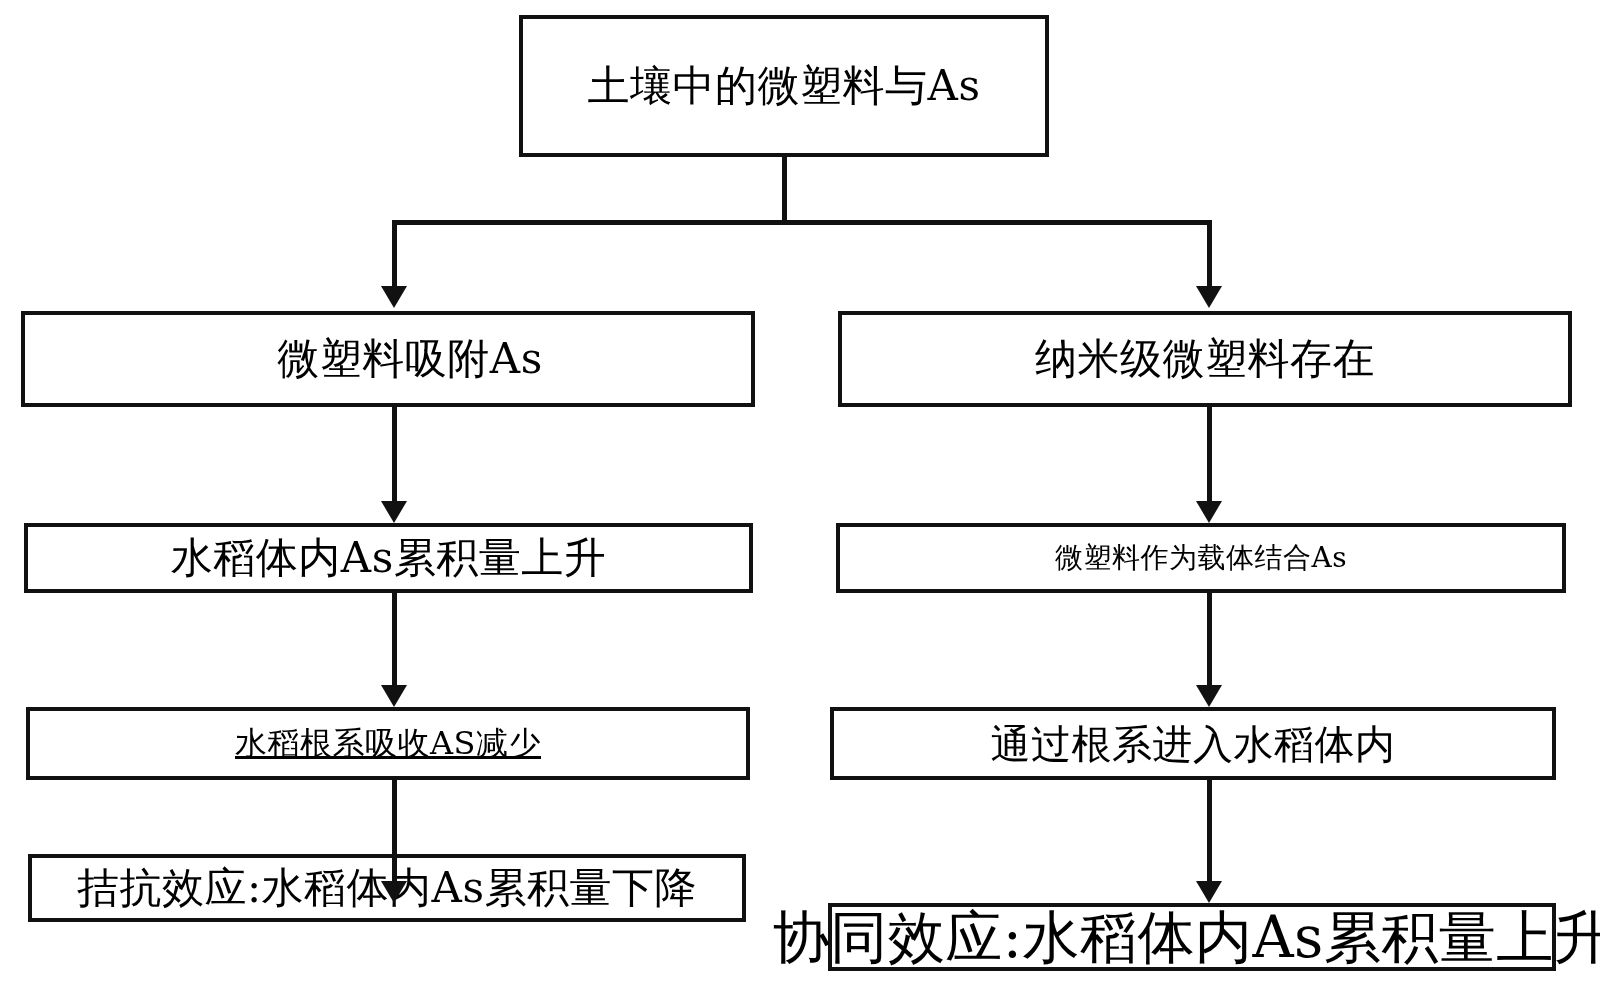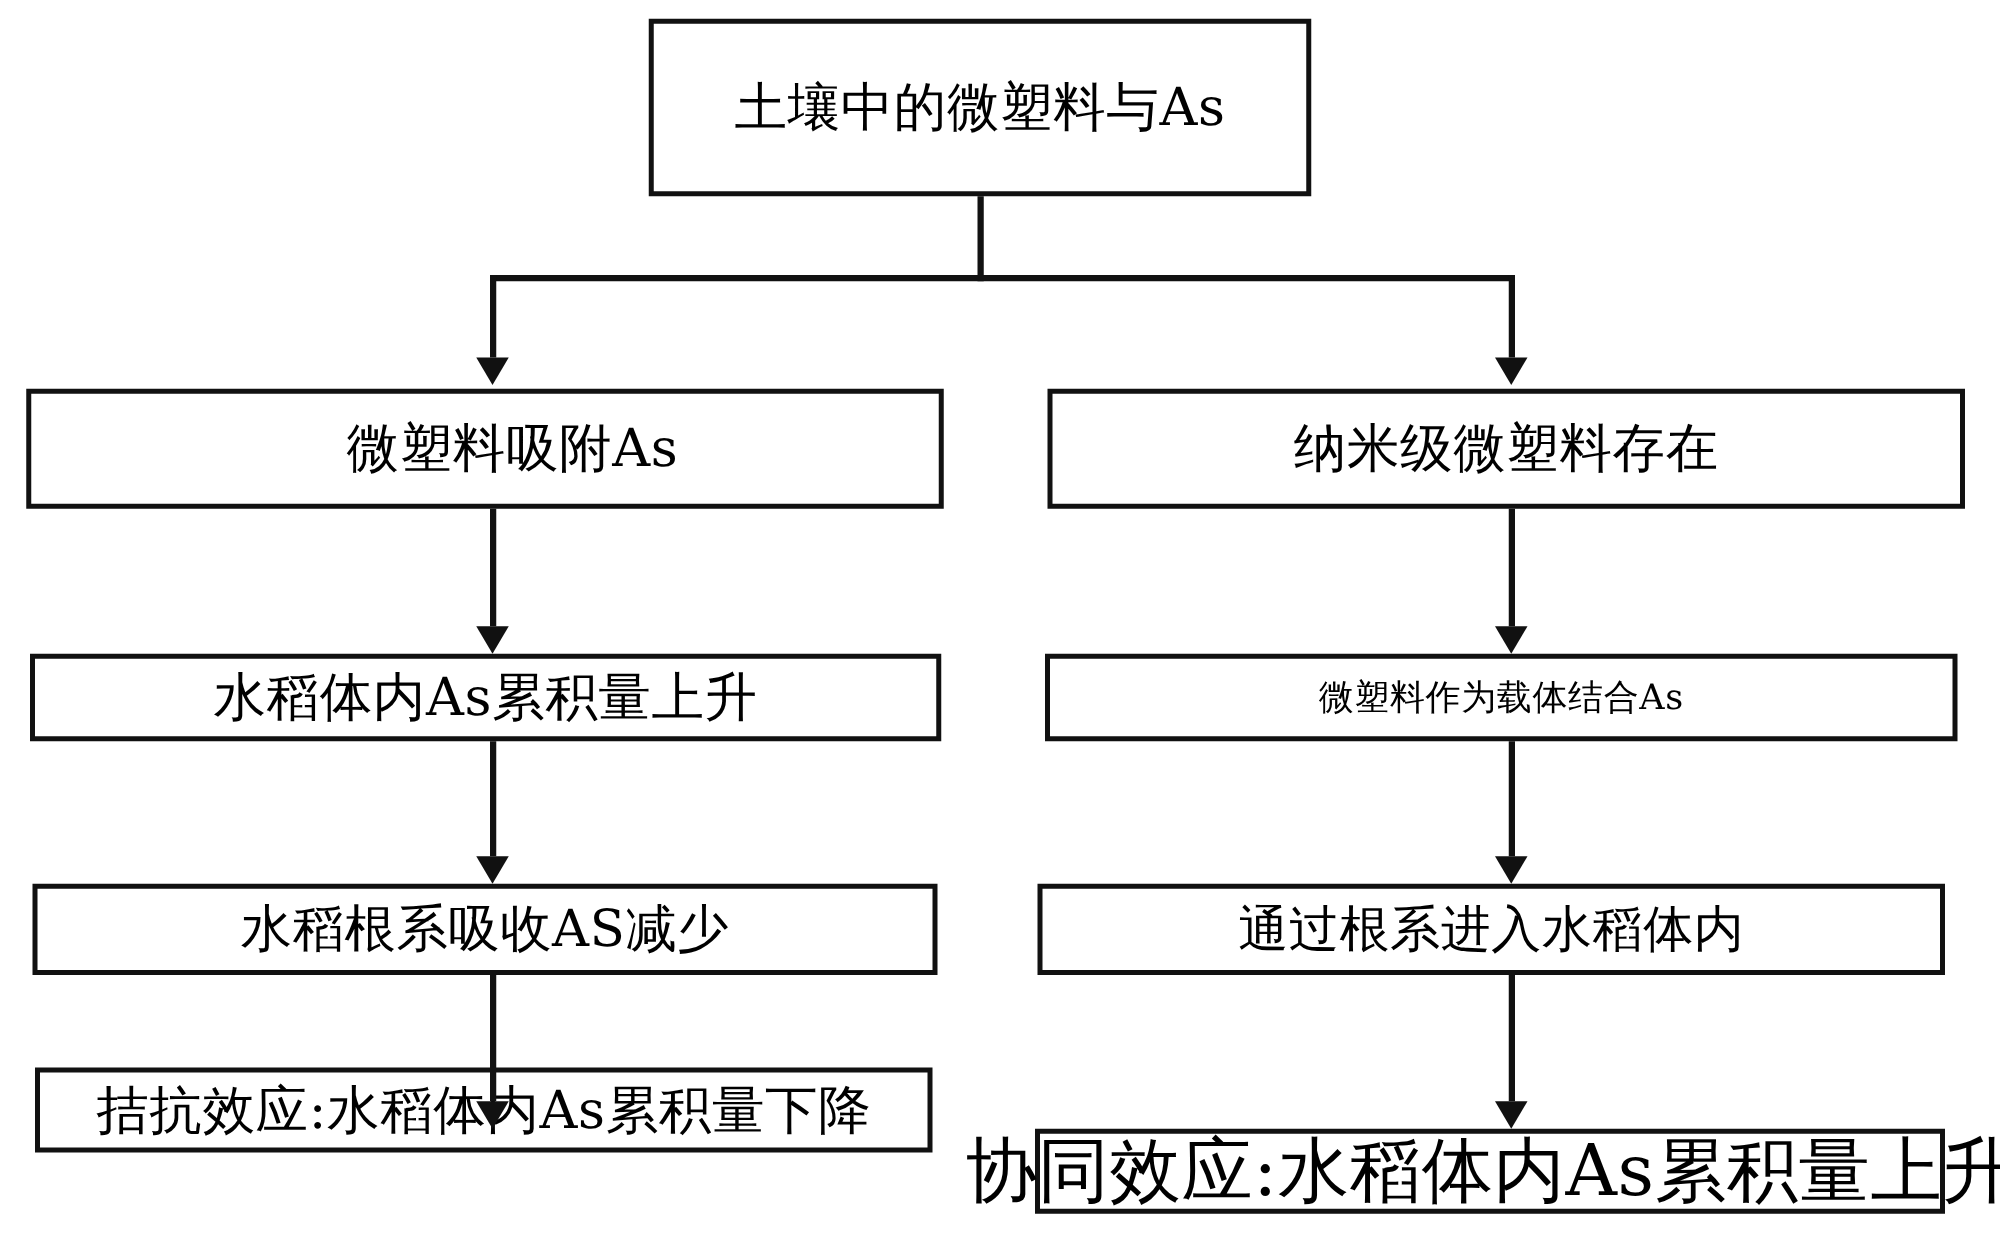--- a/index.html
+++ b/index.html
@@ -34,21 +34,21 @@
   }
   .node .label {
     display: block;
     padding: 0 6px;
   }
   
   .n-root     { left: 519px;  top: 15px;  width: 530px; height: 142px; font-size: 42px; }
 
   .n-l1       { left: 21px;   top: 311px; width: 734px; height: 96px;  font-size: 42px; padding-left: 44px; }
   .n-l2       { left: 24px;   top: 523px; width: 729px; height: 70px;  font-size: 42px; }
-  .n-l3       { left: 26px;   top: 707px; width: 724px; height: 73px;  font-size: 41px; }
+  .n-l3       { left: 26px;   top: 707px; width: 724px; height: 73px;  font-size: 32px; text-decoration: underline; }
   .n-l4       { left: 28px;   top: 854px; width: 718px; height: 68px;  font-size: 42px; }
 
   .n-r1       { left: 838px;  top: 311px; width: 734px; height: 96px;  font-size: 42px; }
   .n-r2       { left: 836px;  top: 523px; width: 730px; height: 70px;  font-size: 28px; }
   .n-r3       { left: 830px;  top: 707px; width: 726px; height: 73px;  font-size: 40px; }
   .n-r4       { left: 828px;  top: 903px; width: 728px; height: 68px;  font-size: 57px; }
 
   
   .conn {
     position: absolute;

